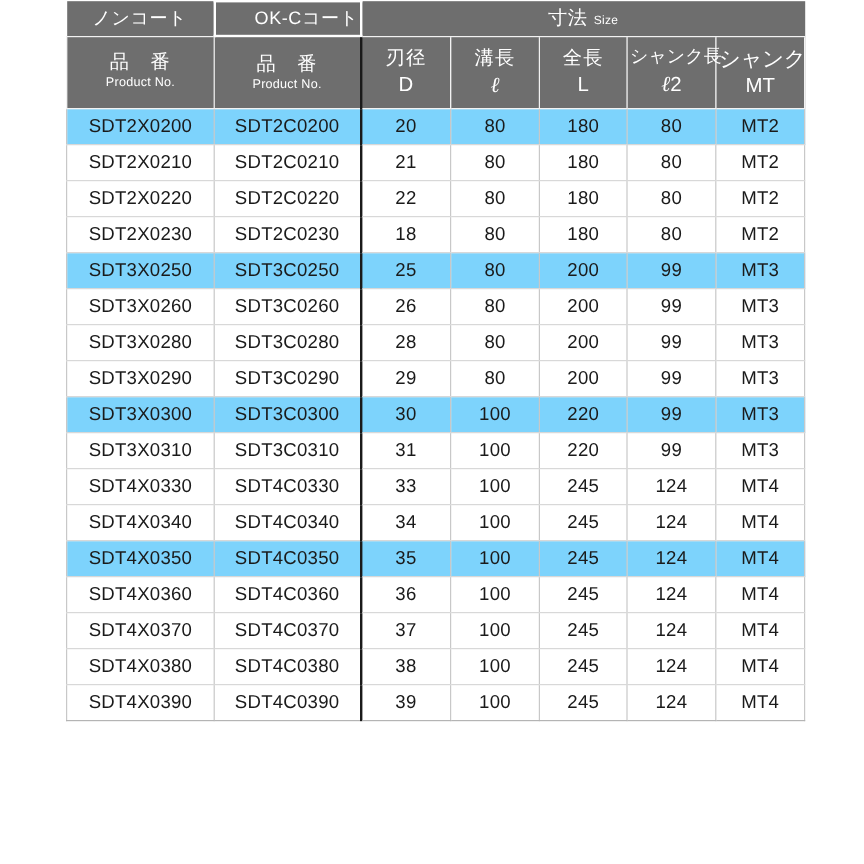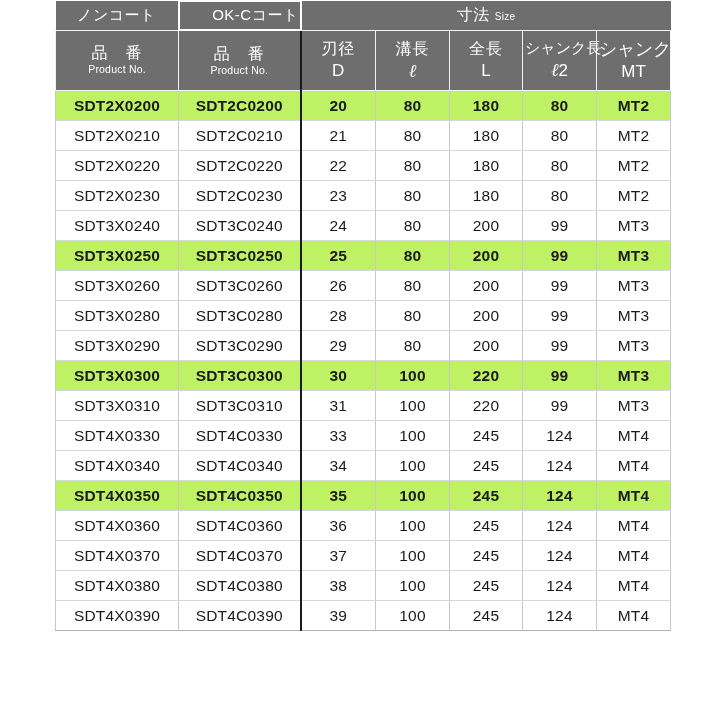--- a/index.html
+++ b/index.html
@@ -128,21 +128,21 @@
     color: #1a1a1a;
     background: #ffffff;
     border-left: 1px solid #c8c8c8;
     border-right: 1px solid #c8c8c8;
     border-top: 1px solid #d8d8d8;
     border-bottom: 1px solid #d8d8d8;
     padding: 0;
     letter-spacing: 0.2px;
   }
 
-  tbody tr.shaded td { background: #bef264; font-weight: bold; }
+  tbody tr.shaded td { background: #7dd3fc; }
 
   tbody tr:last-child td { border-bottom: 1px solid #b4b4b4; }
 
   tbody td.pn { font-size: 15.5px; }
   tbody td.num { font-size: 15.5px; }
 </style>
 </head>
 <body>
 
 <div id="spec-sheet">
@@ -226,34 +226,25 @@
           <td class="pn">SDT2C0220</td>
           <td class="num div-start">22</td>
           <td class="num">80</td>
           <td class="num">180</td>
           <td class="num">80</td>
           <td class="num">MT2</td>
         </tr>
         <tr>
           <td class="pn">SDT2X0230</td>
           <td class="pn">SDT2C0230</td>
-          <td class="num div-start">23</td>
+          <td class="num div-start">18</td>
           <td class="num">80</td>
           <td class="num">180</td>
           <td class="num">80</td>
           <td class="num">MT2</td>
-        </tr>
-        <tr>
-          <td class="pn">SDT3X0240</td>
-          <td class="pn">SDT3C0240</td>
-          <td class="num div-start">24</td>
-          <td class="num">80</td>
-          <td class="num">200</td>
-          <td class="num">99</td>
-          <td class="num">MT3</td>
         </tr>
         <tr class="shaded">
           <td class="pn">SDT3X0250</td>
           <td class="pn">SDT3C0250</td>
           <td class="num div-start">25</td>
           <td class="num">80</td>
           <td class="num">200</td>
           <td class="num">99</td>
           <td class="num">MT3</td>
         </tr>

